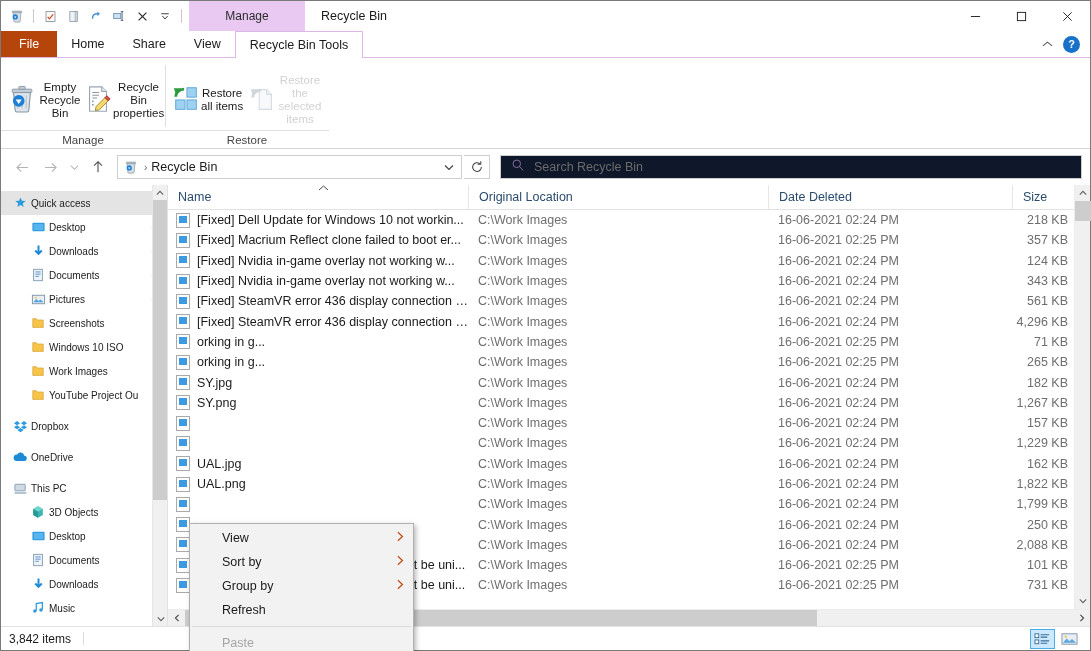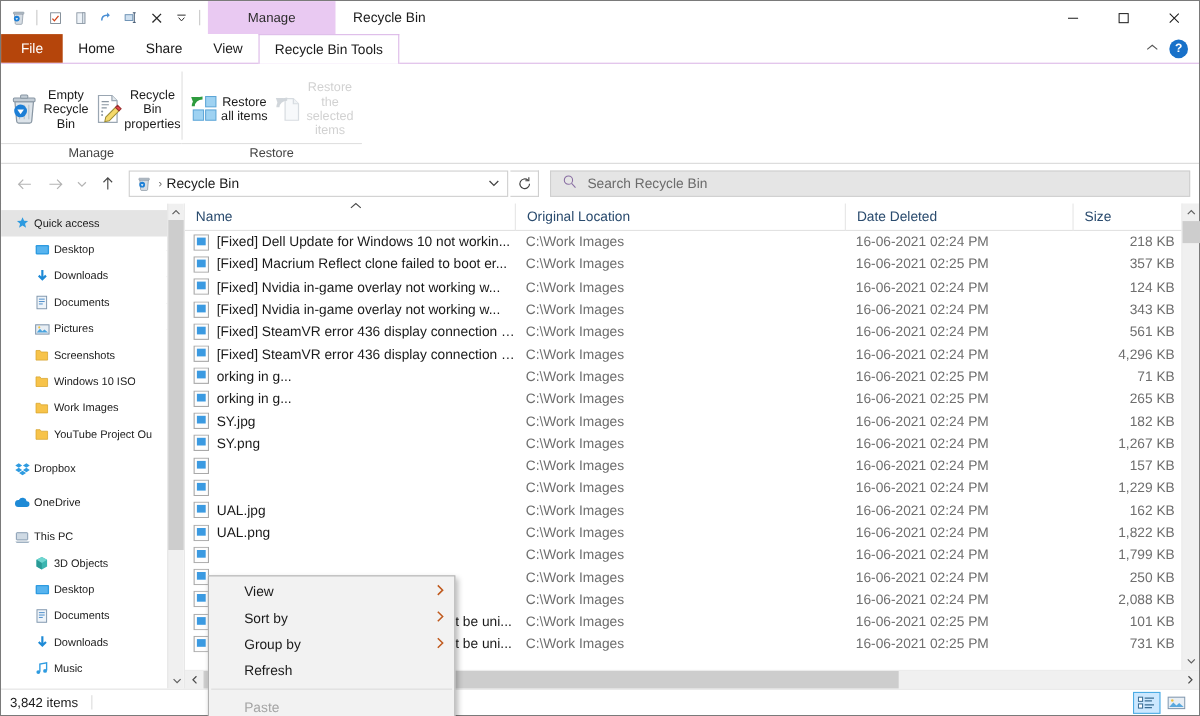--- a/index.html
+++ b/index.html
@@ -157,21 +157,21 @@
   .addr-sep { font-size: 10px; color: #666; padding: 0 4px; }
   .addr-txt { font-size: 12.5px; color: #1a1a1a; flex: 1; }
   .addr-chev { width: 20px; text-align:center; font-size: 10px; color: #444; }
   .refreshbtn {
     width: 26px; height: 24px; border: 1px solid #cfcfcf; border-left: none;
     display: flex; align-items: center; justify-content: center;
     font-size: 13px; color: #444; background: #fff;
   }
   .searchbox {
     flex: 1; height: 24px; margin-left: 8px;
-    border: 1px solid #cfcfcf; background: #e5e5e5;
+    border: 1px solid #cfcfcf; background: #0f172a;
     display: flex; align-items: center; padding-left: 10px; gap: 9px;
   }
   .search-ph { font-size: 12.5px; color: #6b6b6b; }
 
   
   .main { flex: 1; display: flex; min-height: 0; position: relative; }
 
   
   .navpane {
     width: 167px; min-width: 167px;
@@ -229,21 +229,21 @@
     border-left: 1px solid #e6e6e6;
     position: relative;
   }
   .col:first-child { border-left: none; }
   .sortcaret {
     position: absolute; top: -3px; left: 50%; font-size: 10px; color: #4a4a4a;
   }
   .c-name { width: 300px; min-width: 300px; }
   .c-loc  { width: 300px; min-width: 300px; }
   .c-date { width: 207px; min-width: 207px; }
-  .c-size { flex: 1; }
+  .c-size { flex: 1; margin-left: 37px; }
 
   .rows { flex: 1; overflow: hidden; position: relative; }
   .row {
     height: 20.3px; display: flex; align-items: center;
     font-size: 12.5px; white-space: nowrap;
   }
   .cell { padding-left: 10px; overflow: hidden; }
   .cell.name {
     width: 300px; min-width: 300px; display: flex; align-items: center;
     gap: 7px; color: #1a1a1a; padding-left: 8px;

